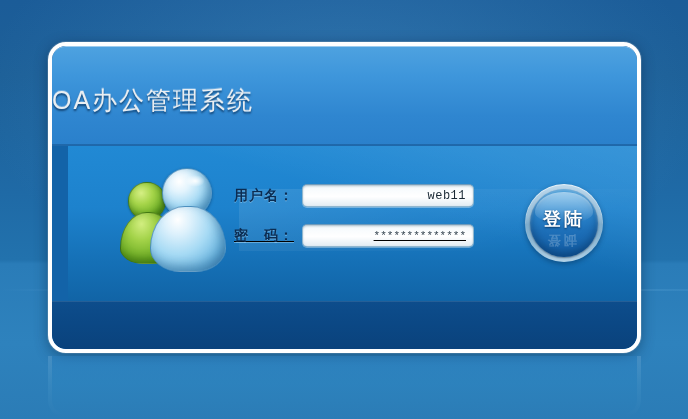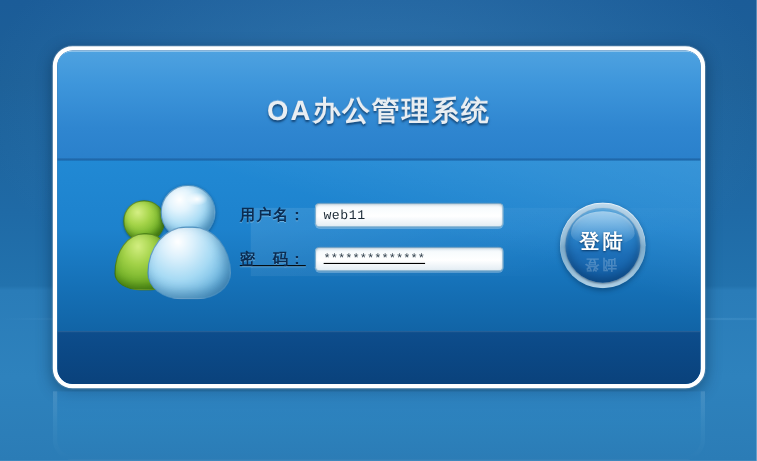--- a/index.html
+++ b/index.html
@@ -55,29 +55,28 @@
     background:linear-gradient(180deg,#4ea2e0 0%,#3e96db 30%,#2f86d0 70%,#2a80cb 100%);
     border-radius:13px 13px 0 0;
     box-shadow:inset 0 1px 0 rgba(255,255,255,.45);
   }
   .p-header:after{
     content:""; position:absolute; left:0; right:0; bottom:0; height:2px;
     background:rgba(12,60,110,.35);
   }
   .title{
     position:absolute; left:0; right:0; top:38px;
-    text-align:center;
-    font-size:25px; font-weight:bold;
+    font-size:25px; font-weight:normal;
     letter-spacing:2px;
     color:#e9eef2;
     text-shadow:0 2px 2px rgba(8,45,85,.75), 0 -1px 0 rgba(255,255,255,.25);
   }
   
   .p-body{
-    position:absolute; left:0; right:0; top:100px; height:155px;
+    position:absolute; left:16px; right:0; top:100px; height:155px;
     background:linear-gradient(180deg,#2189d4 0%,#1d82cd 40%,#1570b6 75%,#1164a6 100%);
     overflow:hidden;
   }
   .p-body .sheen{
     position:absolute; left:-5%; top:-40%;
     width:115%; height:140%;
     background:linear-gradient(200deg, rgba(255,255,255,.16) 0%, rgba(255,255,255,.07) 34%, rgba(255,255,255,0) 52%);
     transform:rotate(-4deg);
     pointer-events:none;
   }
@@ -159,20 +158,21 @@
     border-top-color:#6f9bbb;
     border-radius:5px;
     background:linear-gradient(180deg,#e7eff4 0%,#f7fbfd 18%,#ffffff 55%,#e2ecf3 100%);
     box-shadow:inset 0 1px 2px rgba(60,100,130,.35), 0 1px 0 rgba(255,255,255,.35);
     padding:0 7px;
     font-family:"Liberation Mono","DejaVu Sans Mono",monospace;
     font-size:12px;
     color:#1b2a36;
     outline:none;
     letter-spacing:.5px;
+    text-align:right;
   }
   .f-input.pass{ letter-spacing:0px; font-size:11px; color:#32414d; }
 
   
   .login-btn{
     position:absolute; left:457px; top:38px;
     width:78px; height:78px;
     border-radius:50%;
     background:radial-gradient(circle at 50% 120%, rgba(255,255,255,.30) 0%, rgba(255,255,255,0) 55%),
                linear-gradient(180deg,#bcd8ec 0%,#97bed9 42%,#7fadcc 52%,#9cc4de 100%);

